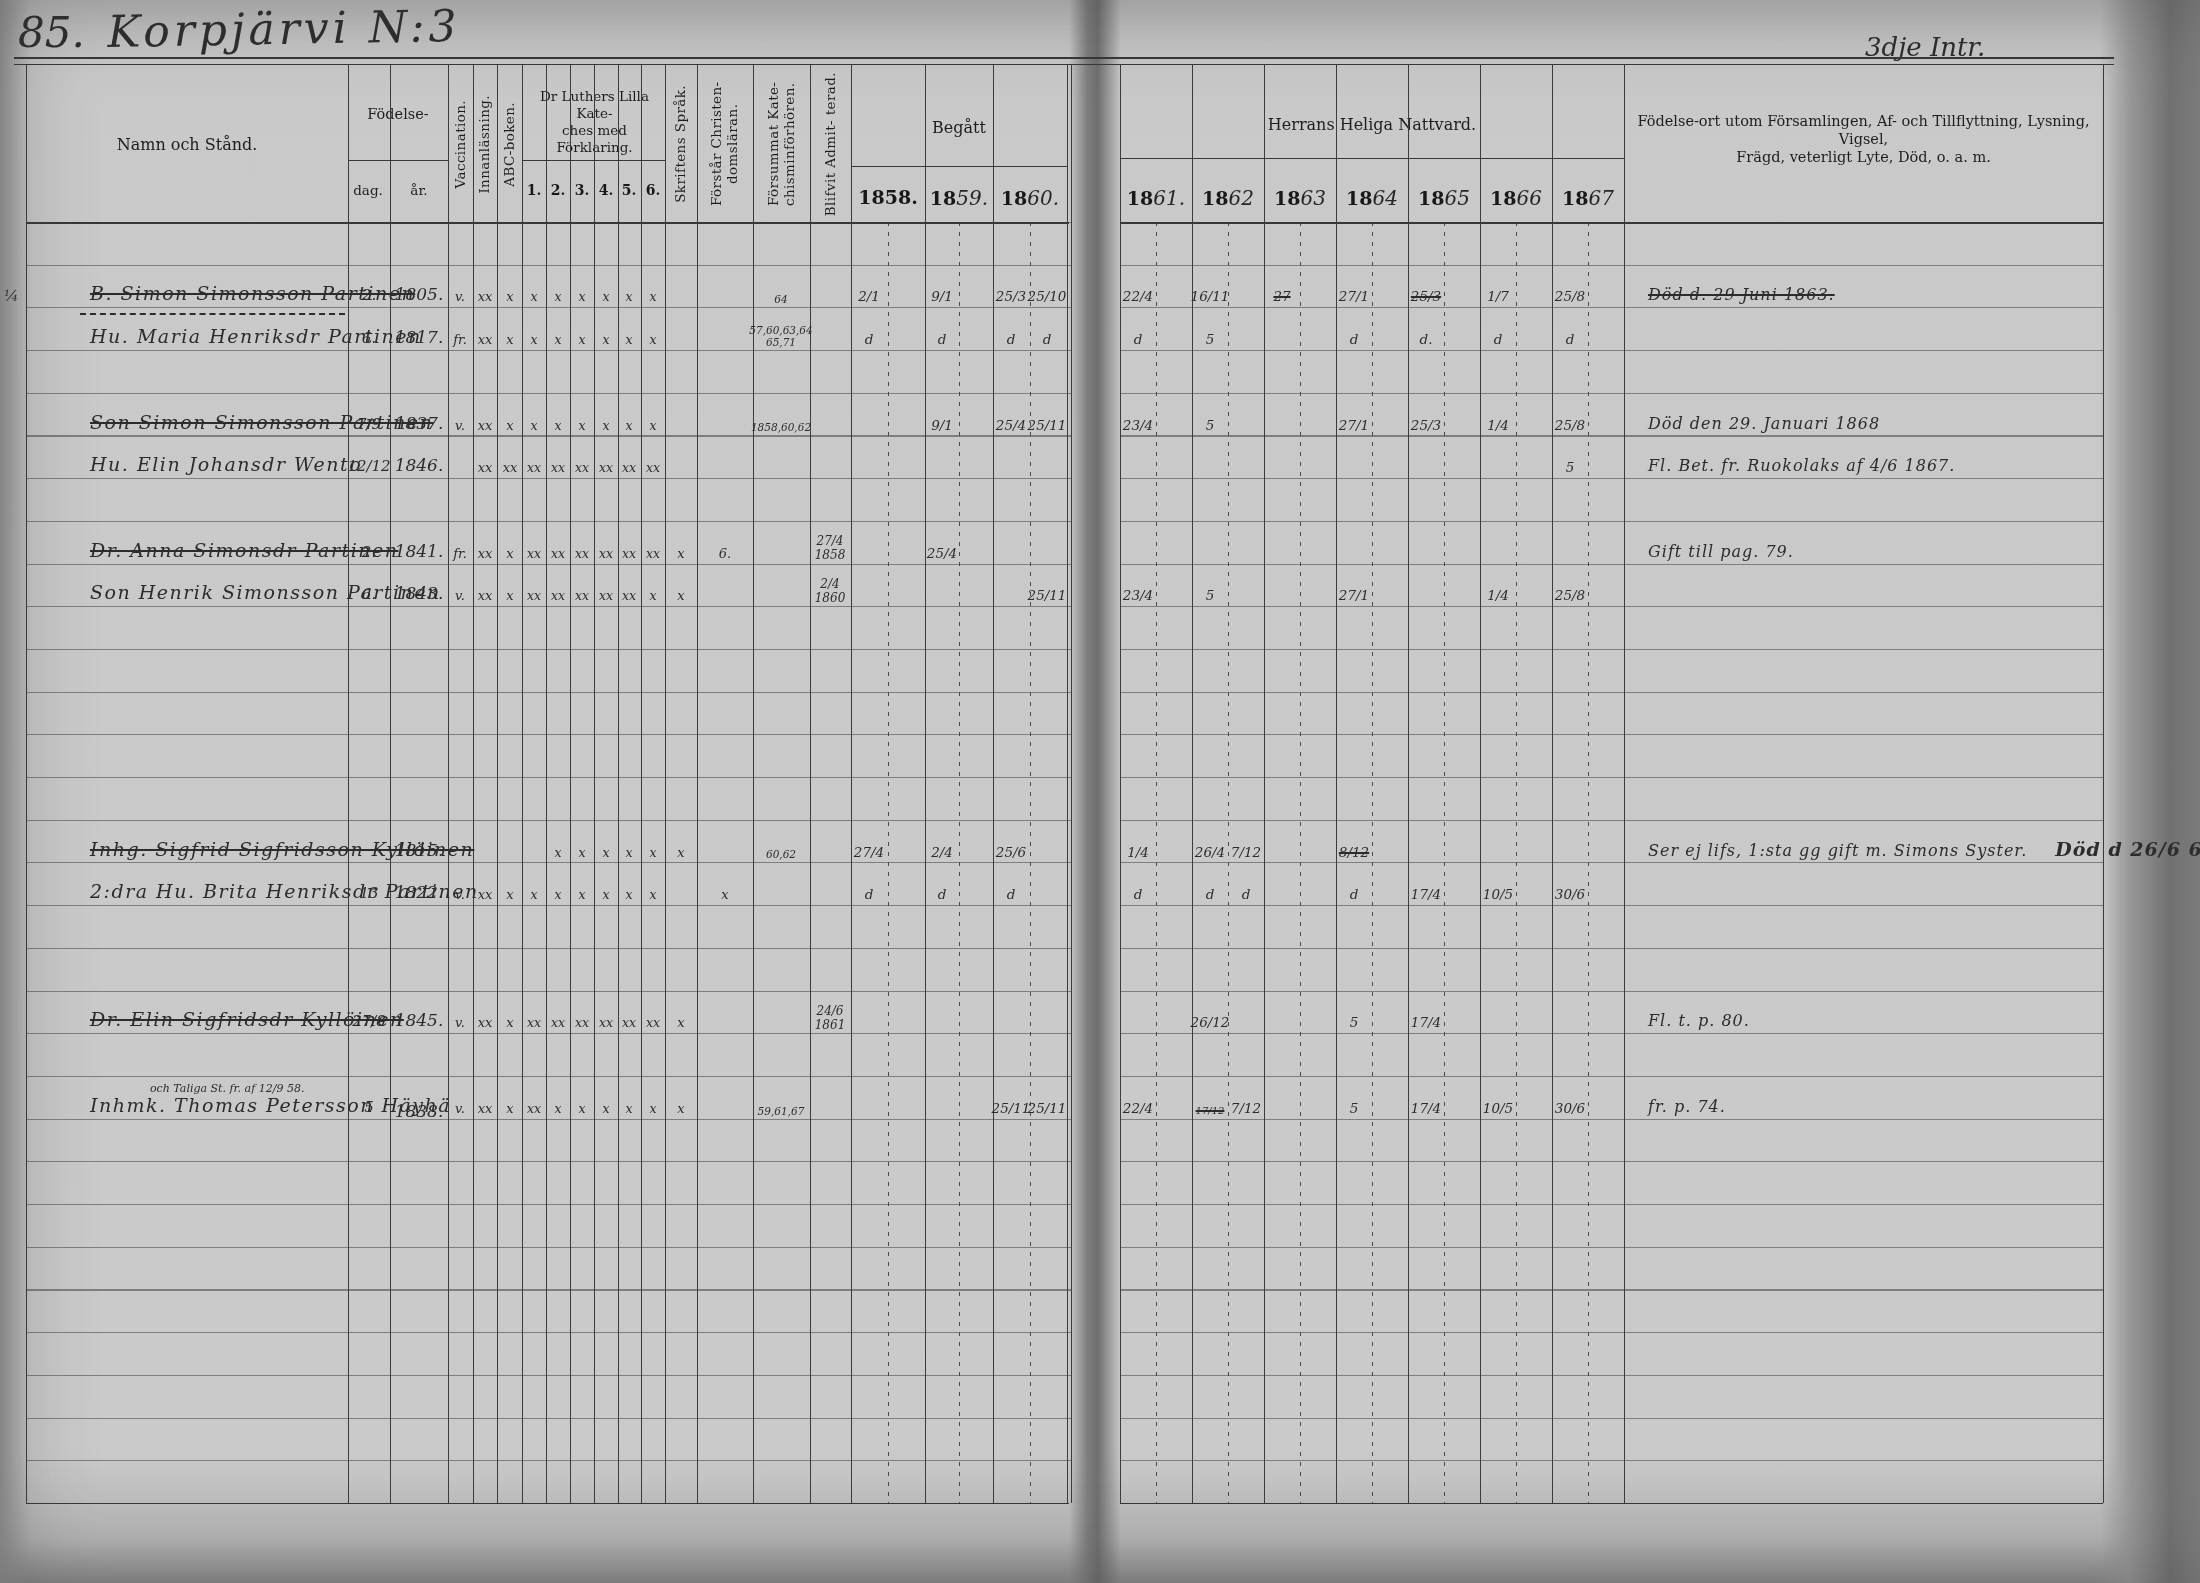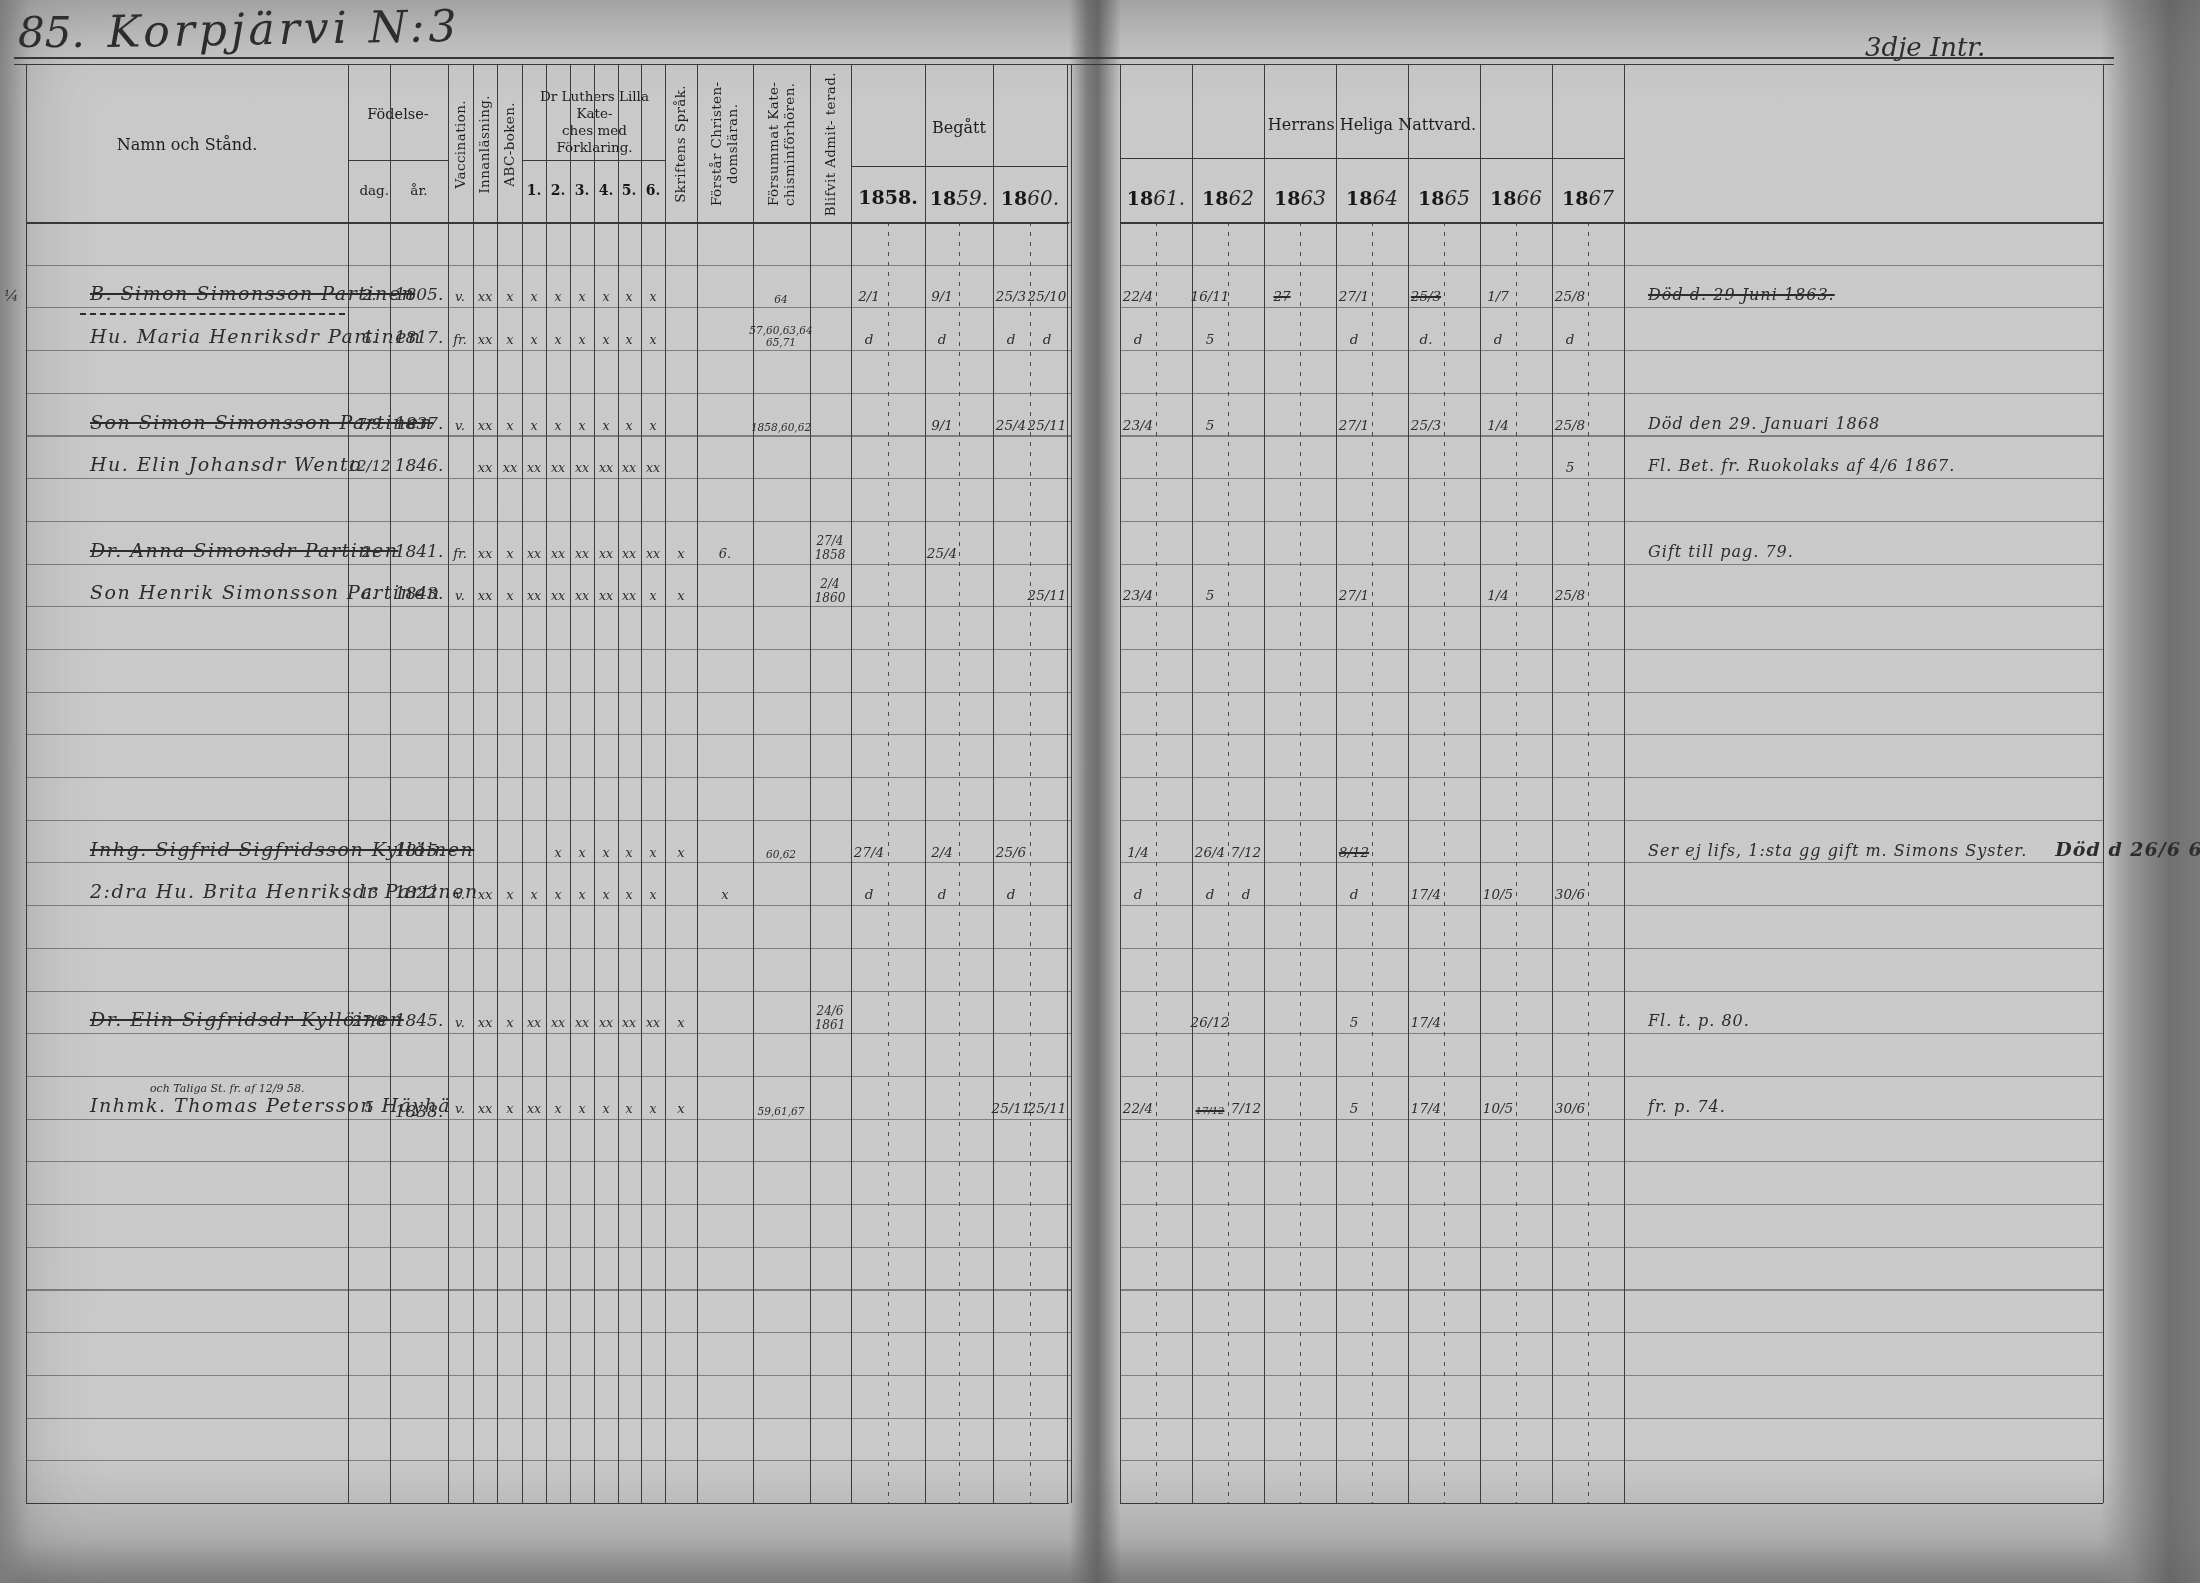--- a/index.html
+++ b/index.html
@@ -53,28 +53,32 @@
   <div id="corner-note" class="entry hw">3dje Intr.</div>
 
   <div class="hline thick" style="left:14px;top:57px;width:2100px;"></div>
   <div class="hline" style="left:14px;top:64px;width:2100px;"></div>
 
   <div class="rules" style="left:26px;top:222px;width:1046px;height:1281px;"></div>
   <div class="rules" style="left:1120px;top:222px;width:983px;height:1281px;"></div>
 
   <div class="abs plabel" style="left:26px;top:135px;width:322px;font-size:16px;">Namn och Stånd.</div>
   <div class="abs plabel" style="left:348px;top:105px;width:100px;font-size:14.5px;">Födelse-</div>
-  <div class="abs plabel" style="left:347px;top:182px;width:42px;font-size:13.5px;text-align:right;">dag.</div>
+  <div class="abs plabel" style="left:347px;top:182px;width:42px;font-size:13.5px;">dag.</div>
   <div class="abs plabel" style="left:390px;top:182px;width:58px;font-size:13.5px;">år.</div>
   <div class="abs plabel" style="left:524px;top:88px;width:141px;font-size:13.5px;">
     <span>Dr Luthers Lilla Kate-</span><br>
     <span>ches med Förklaring.</span>
   </div>
   <div class="abs plabel" style="left:851px;top:118px;width:216px;font-size:16px;">Begått</div>
   <div class="abs plabel" style="left:1120px;top:115px;width:504px;font-size:16px;">Herrans Heliga Nattvard.</div>
+  <div class="abs plabel" style="left:1630px;top:112px;width:467px;font-size:14.5px;">
+    <span>Födelse-ort utom Församlingen, Af- och Tillflyttning, Lysning, Vigsel,</span><br>
+    <span>Frägd, veterligt Lyte, Död, o. a. m.</span>
+  </div>
 
   <div class="vlabel" style="left:448px;top:68px;width:25px;height:152px;">
       <span>Vaccination.</span>
     </div>
   <div class="vlabel" style="left:473px;top:68px;width:24px;height:152px;">
       <span>Innanläsning.</span>
     </div>
   <div class="vlabel" style="left:497px;top:68px;width:25px;height:152px;">
       <span>ABC-boken.</span>
     </div>

